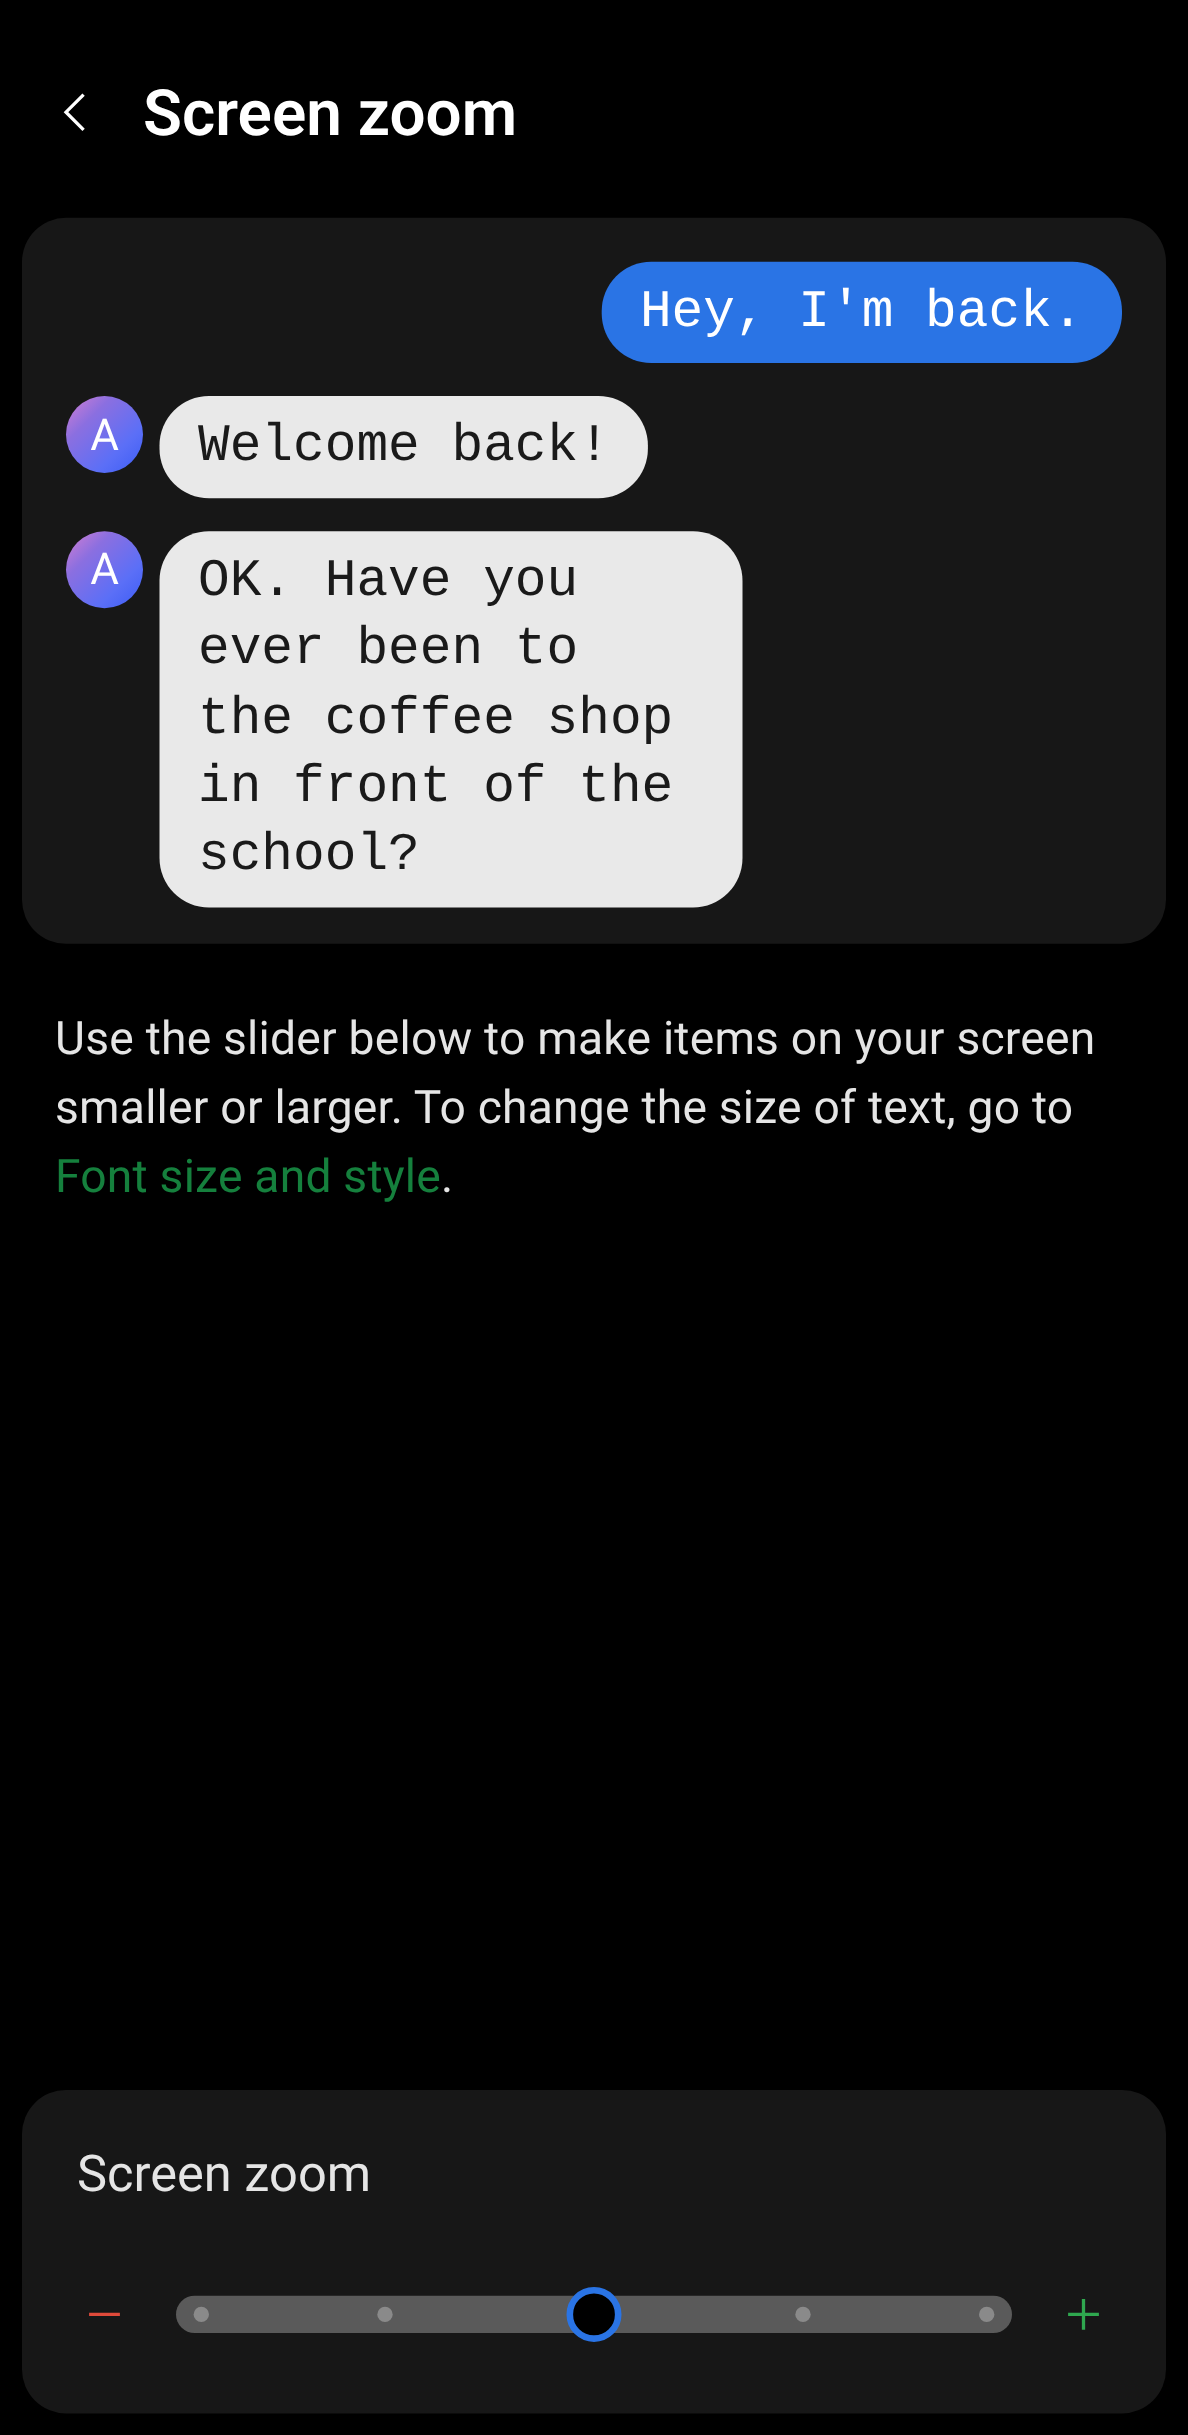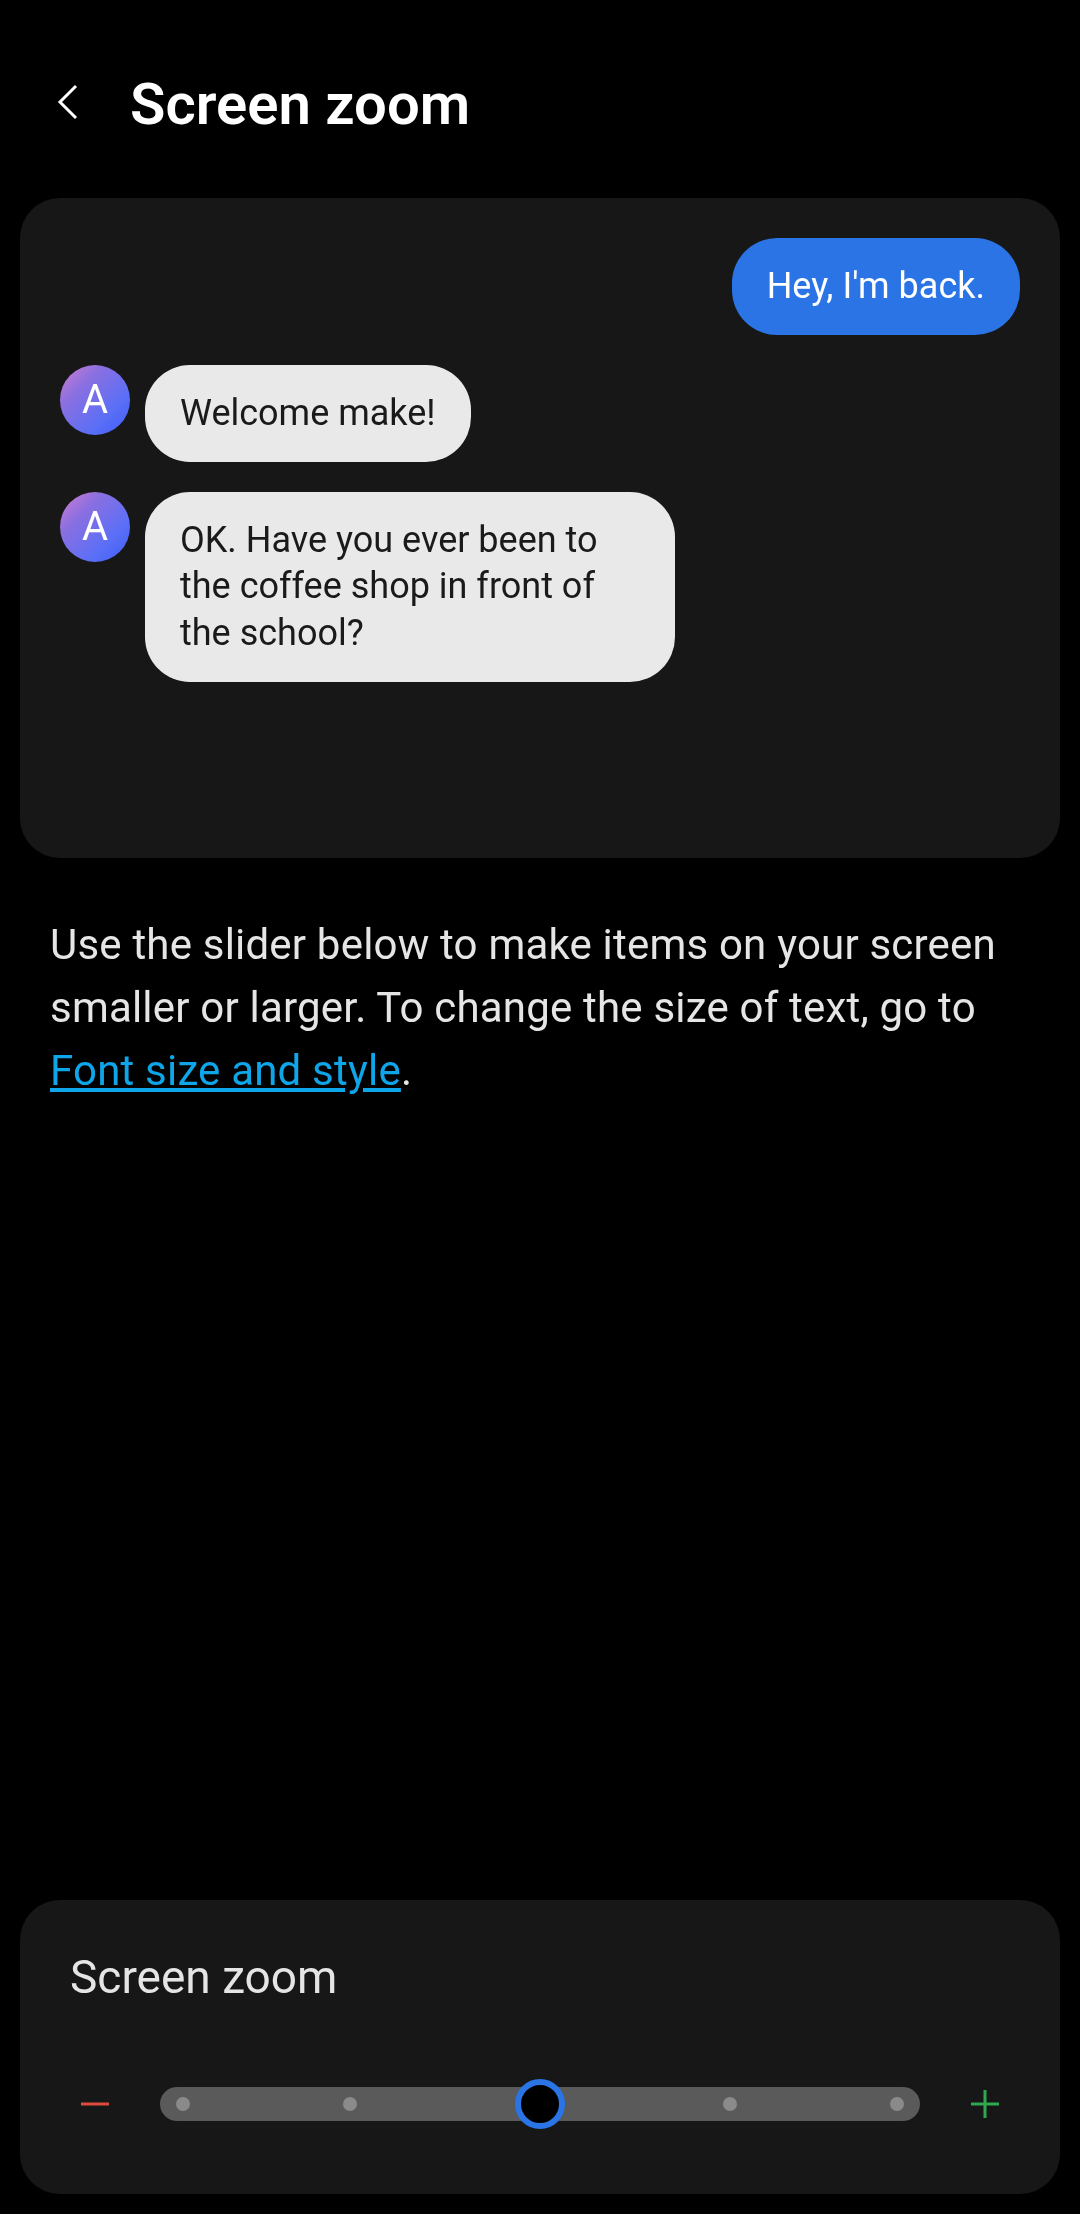--- a/index.html
+++ b/index.html
@@ -4,25 +4,25 @@
   <style>
     * { margin:0; padding:0; box-sizing:border-box; font-family:-apple-system,BlinkMacSystemFont,"Segoe UI",Roboto,Arial,sans-serif; }
     html,body{ width:1080px; height:2214px; background:#000; color:#fff; overflow:hidden; }
     .header{ display:flex; align-items:center; padding:70px 50px 40px 50px; gap:40px; }
     .back-icon svg{ width:40px; height:40px; stroke:#fff; stroke-width:3; fill:none; }
     .title{ font-size:58px; font-weight:600; }
     .preview{ margin:20px 20px 0 20px; background:#171717; border-radius:40px; padding:40px 40px 0 40px; height:660px; overflow:hidden; }
     .row{ display:flex; margin-bottom:30px; align-items:flex-start; }
     .row.right{ justify-content:flex-end; }
     .avatar{ width:70px; height:70px; border-radius:50%; background:linear-gradient(135deg,#d67fd2 0%,#8b6fe0 30%,#5b6ff7 70%,#3b5cf5 100%); display:flex; align-items:center; justify-content:center; font-size:40px; font-weight:400; color:#fff; flex-shrink:0; margin-right:15px; }
-    .bubble{ border-radius:45px; padding:25px 35px; font-size:36px; line-height:1.3; max-width:580px; }
+    .bubble{ border-radius:45px; padding:15px 35px; font-size:48px; line-height:1.3; max-width:580px;font-family:Liberation Mono, monospace; }
     .sent{ background:#2a74e5; color:#fff; }
     .recv{ background:#e9e9e9; color:#1a1a1a; }
     .desc{ padding:55px 50px 0 50px; font-size:42px; line-height:1.5; color:#e5e5e5; letter-spacing:0.2px; }
-    .link{ color:#0ea5e9; text-decoration:underline; }
+    .link{ color:#15803d; }
     .panel{ position:absolute; left:20px; right:20px; bottom:20px; background:#171717; border-radius:40px; padding:50px 50px 70px 50px; }
     .panel-title{ font-size:46px; font-weight:400; color:#e5e5e5; margin-bottom:80px; }
     .slider-row{ display:flex; align-items:center; gap:40px; }
     .minus,.plus{ width:50px; display:flex; justify-content:center; align-items:center; }
     .minus svg,.plus svg{ width:40px; height:40px; stroke-width:3; fill:none; }
     .minus svg{ stroke:#e04a3a; }
     .plus svg{ stroke:#2fa84f; }
     .track{ position:relative; flex:1; height:34px; background:#5a5a5a; border-radius:17px; }
     .tick{ position:absolute; top:50%; transform:translate(-50%,-50%); width:14px; height:14px; background:#8a8a8a; border-radius:50%; }
     .thumb{ position:absolute; top:50%; transform:translate(-50%,-50%); width:50px; height:50px; background:#000; border:6px solid #2a74e5; border-radius:50%; }
@@ -38,21 +38,21 @@
   </div>
   <div class="title">Screen zoom</div>
 </div>
 
 <div class="preview">
   <div class="row right">
     <div class="bubble sent">Hey, I'm back.</div>
   </div>
   <div class="row">
     <div class="avatar">A</div>
-    <div class="bubble recv">Welcome make!</div>
+    <div class="bubble recv">Welcome back!</div>
   </div>
   <div class="row">
     <div class="avatar">A</div>
     <div class="bubble recv" style="max-width:530px">OK. Have you ever been to the coffee shop in front of the school?</div>
   </div>
 
 </div>
 
 <div class="desc">
   <span>Use the slider below to make items on your screen smaller or larger. To change the size of text, go to </span><a class="link">Font size and style</a><span>.</span>

